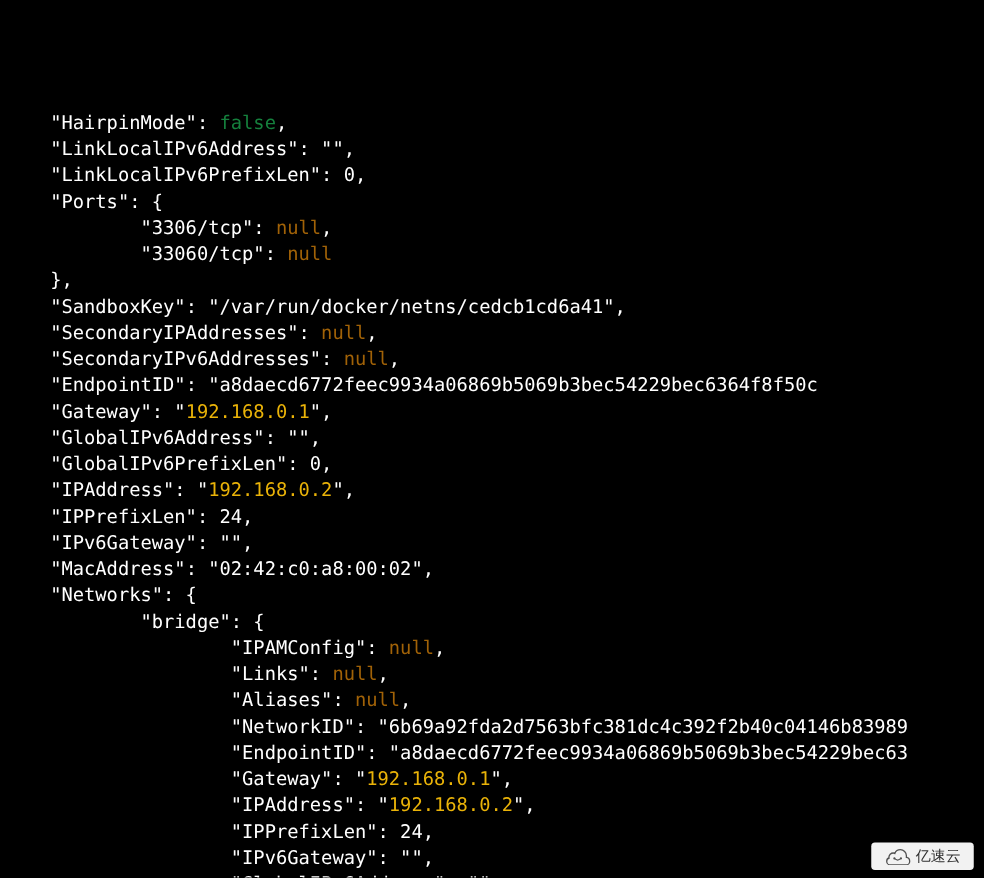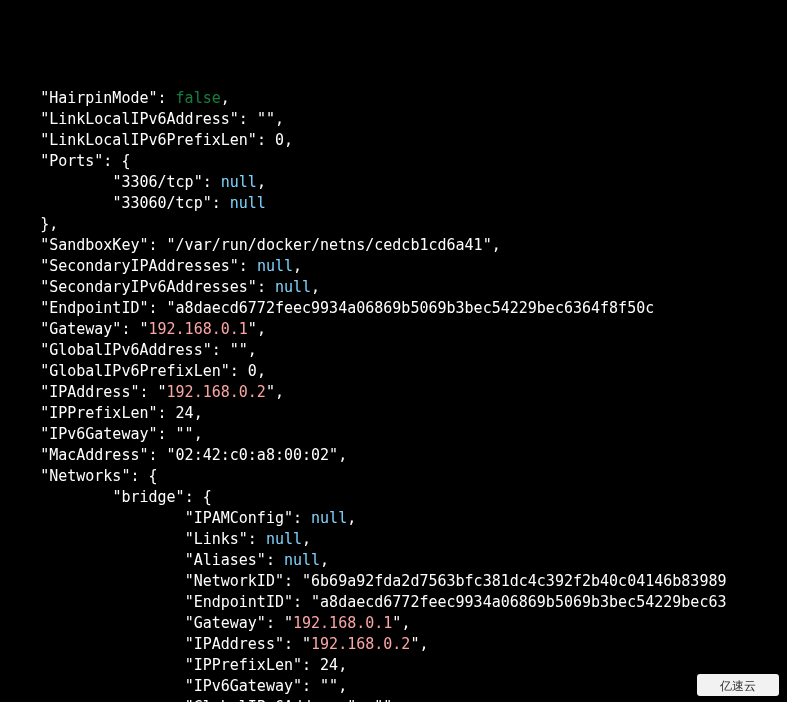--- a/index.html
+++ b/index.html
@@ -22,27 +22,27 @@
     .terminal {
       padding: 4px 0 0 4px;
     }
     .key {
       color: #ffffff;
     }
     .str {
       color: #ffffff;
     }
     .ip {
-      color: #fca5a5;
+      color: #eab308;
     }
     .bool-false {
       color: #15803d;
     }
     .null {
-      color: #7dd3fc;
+      color: #a16207;
     }
     .num {
       color: #ffffff;
     }
     .punct {
       color: #ffffff;
     }
     .line { display: block; }
     .watermark {
       position: absolute;
@@ -50,21 +50,20 @@
       bottom: 6px;
       width: 82px;
       height: 22px;
       background: #ffffff;
       border-radius: 3px;
       display: flex;
       align-items: center;
       justify-content: center;
       gap: 3px;
       opacity: 0.95;
-      flex-direction: column;
     }
     .cloud-icon {
       width: 22px;
       height: 14px;
     }
     .wm-text {
       font-family: sans-serif;
       font-size: 12px;
       color: #333333;
       font-weight: 500;

